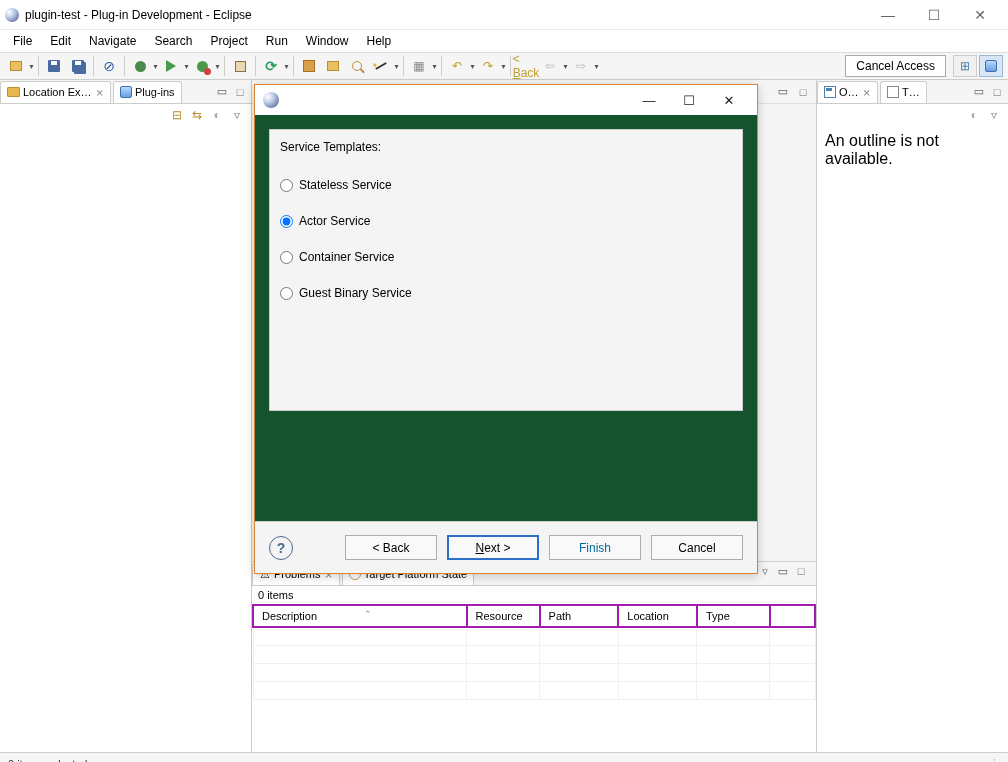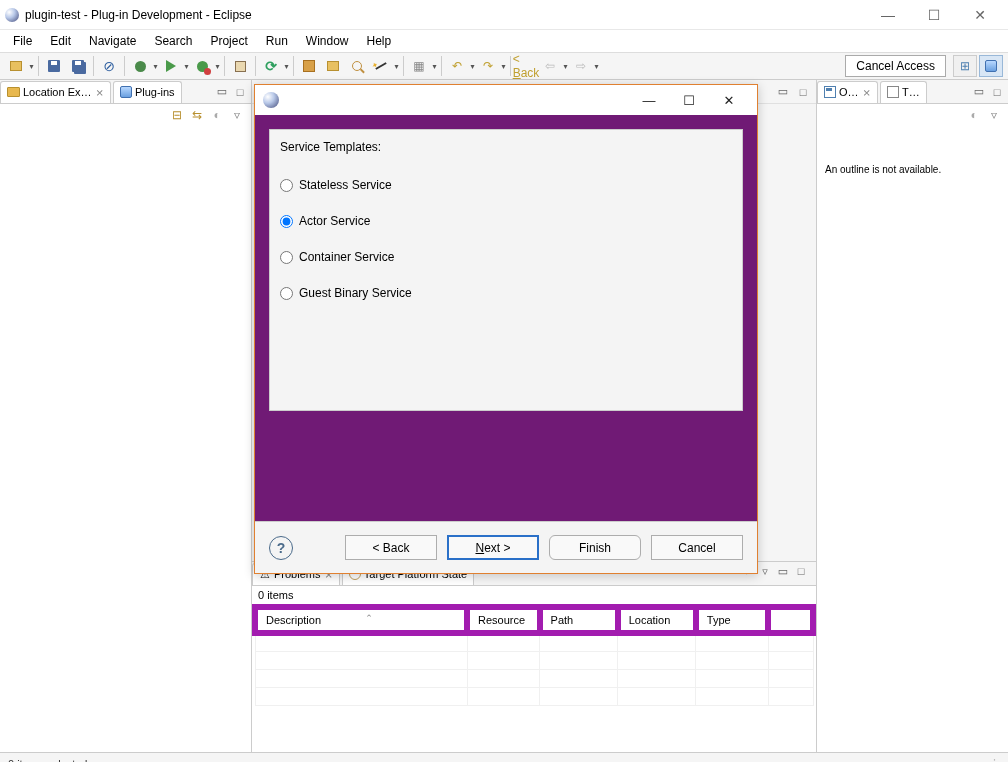--- a/index.html
+++ b/index.html
@@ -48,52 +48,52 @@
 
 .editor-area { height: 482px; background: #f5f5f5; border-bottom: 1px solid #ccc; position: relative; }
 .editor-tabstrip { height: 24px; display: flex; align-items: center; justify-content: flex-end; padding-right: 6px; gap: 6px; background: #f5f5f5; border-bottom: 1px solid #e0e0e0; }
 
 .bottom-area { flex: 1; display: flex; flex-direction: column; background: #fff; }
 .problems-toolbar { position: relative; }
 .problems-toolbar .tab-controls { position: absolute; right: 4px; top: 2px; }
 
 .items-label { padding: 3px 6px; font-size: 11px; }
 .problems-table { width: 100%; border-collapse: collapse; font-size: 11px; }
-.problems-table th { text-align: left; padding: 4px 8px; border: 6px solid #a21caf; background: #fff; font-weight: normal; position: relative; }
+.problems-table th { text-align: left; padding: 4px 8px; border: 2px solid #a21caf; background: #fff; font-weight: normal; position: relative; }
 .problems-table td { padding: 2px 6px; border: 1px solid #f0f0f0; height: 18px; }
 .sort-indicator { position: absolute; left: 52%; top: 3px; font-size: 9px; color: #888; }
 
 
-.outline-body { padding: 6px 8px; font-size: 10px; margin-top: 32px; }
+.outline-body { padding: 6px 8px; font-size: 16px; }
 
 
 .statusbar { height: 22px; display: flex; align-items: center; padding: 0 8px; background: #f5f5f5; border-top: 1px solid #ccc; font-size: 11px; color: #333; }
 .statusbar .grip { margin-left: auto; color: #aaa; }
 
 
 .dialog { position: absolute; left: 254px; top: 84px; width: 504px; height: 490px; background: #f4f4f4; border: 1px solid #e08030; box-shadow: 0 2px 10px rgba(0,0,0,0.2); display: flex; flex-direction: column; }
 .dialog-titlebar { height: 30px; background: #fff; display: flex; align-items: center; padding: 0 8px; }
 .dialog-titlebar .dlg-icon { width: 16px; height: 16px; margin-right: 6px; }
 .dialog-titlebar .dlg-spacer { flex: 1; }
 .dialog-titlebar .dlg-btn { width: 40px; height: 26px; display: flex; align-items: center; justify-content: center; font-size: 13px; color: #222; }
 .dialog-header { background: #fff; padding: 10px 14px 12px 14px; border-bottom: 1px solid #ccc; }
 .dialog-header h3 { font-size: 13px; font-weight: bold; }
 .dialog-header .sub { font-size: 12px; margin-top: 6px; margin-left: 6px; }
 .dialog-header-banner { position: absolute; right: 0; top: 30px; width: 170px; height: 58px; background: radial-gradient(ellipse at 70% 40%, #e8ecf0 0%, #f6f7f8 55%, #fff 75%); }
-.dialog-body { flex: 1; padding: 14px; background: #701a75; }
+.dialog-body { flex: 1; padding: 14px; background: #14532d; }
 .template-box { border: 1px solid #ccc; background: #f4f4f4; padding: 10px; height: 282px; }
 .template-box .lbl { font-size: 12px; margin-bottom: 24px; display: block; }
 .radio-row { display: flex; align-items: center; margin: 10px 0 22px 0; font-size: 12px; }
 .radio-row input { margin-right: 6px; }
 .dialog-buttons { height: 52px; border-top: 1px solid #ccc; display: flex; align-items: center; padding: 0 14px; gap: 10px; background: #f4f4f4; }
 .dialog-buttons .help { width: 24px; height: 24px; border: 1.5px solid #4a6a8a; border-radius: 50%; display: flex; align-items: center; justify-content: center; color: #4a6a8a; font-weight: bold; font-size: 14px; }
 .dialog-buttons .spacer { flex: 1; }
 .dialog-buttons button { width: 92px; height: 25px; background: #f9f9f9; border: 1px solid #adadad; font-size: 12px; font-family: inherit; }
 .dialog-buttons button.primary { border: 2px solid #2a70c8; }
-.dialog-buttons button:disabled { color: #000000; border-radius: 6px; }
+.dialog-buttons button:disabled { color: #0369a1; }
 
 
 .ic { display: inline-block; }
 .ic-folder { width: 13px; height: 10px; background: #e8b84e; border: 1px solid #b8902e; border-radius: 1px; }
 .ic-plugin { width: 12px; height: 12px; background: linear-gradient(#b8d8ff,#6aa0e0); border: 1px solid #4070b0; border-radius: 2px; }
 .ic-outline { width: 12px; height: 12px; border: 1px solid #5080b0; }
 .ic-outline::before { content:""; display:block; width:6px; height:3px; background:#5080b0; margin:1px; }
 .ic-task { width: 12px; height: 12px; border: 1px solid #888; }
 .ic-save { width: 12px; height: 12px; background: #4a6aa0; border-radius: 1px; position: relative; }
 .ic-save::after { content:""; position:absolute; width:6px; height:4px; background:#fff; left:3px; top:1px; }

